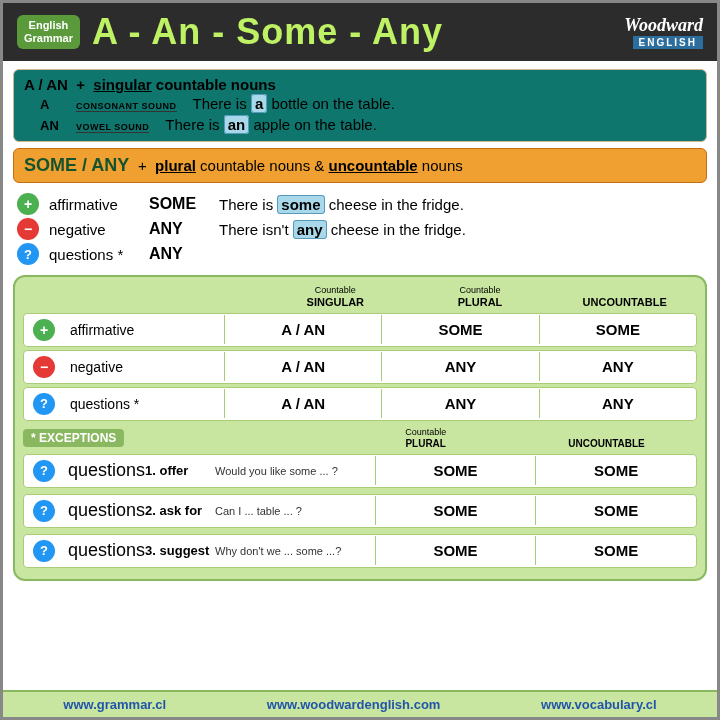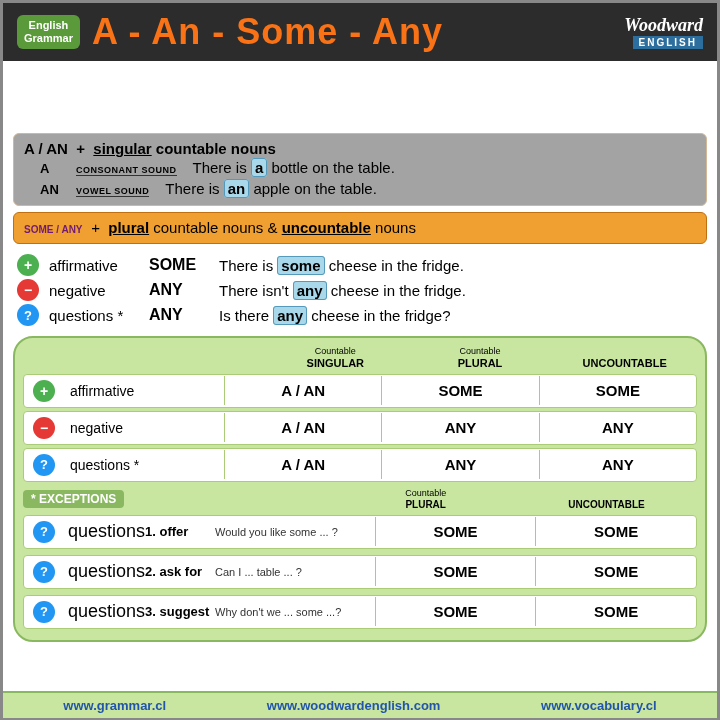--- a/index.html
+++ b/index.html
@@ -10,42 +10,41 @@
       background: #e8e8e8;
       overflow: hidden;
     }
     .outer {
       width: 720px;
       height: 720px;
       background: #fff;
       display: flex;
       flex-direction: column;
       border: 3px solid #888;
-      gap: 28px;
     }
     
     .header {
       background: #2c2c2c;
       display: flex;
       align-items: center;
       padding: 8px 14px;
       gap: 12px;
     }
     .header-badge {
       background: #5a9a3a;
       color: #fff;
       font-size: 11px;
       font-weight: bold;
       border-radius: 6px;
       padding: 4px 7px;
       line-height: 1.2;
       text-align: center;
     }
     .header-title {
-      color: #f97316;
+      color: #bef264;
       font-size: 36px;
       font-weight: bold;
       letter-spacing: 1px;
       flex: 1;
     }
     .header-logo {
       display: flex;
       flex-direction: column;
       align-items: flex-end;
     }
@@ -74,23 +73,22 @@
       flex-direction: column;
       gap: 6px;
     }
 
     
     .section-box {
       border-radius: 6px;
       padding: 6px 10px;
     }
     .section-tan {
-      background: #a3a3a3;
+      background: #0f766e;
       border: 1.5px solid #d4b896;
-      margin-top: 36px;
     }
     .section-orange {
       background: #f0a030;
       border: 1.5px solid #c07010;
     }
 
     .rule-title {
       font-size: 15px;
       font-weight: bold;
     }
@@ -121,23 +119,23 @@
     .highlight-box {
       background: #a8d8ea;
       border: 1.5px solid #5599bb;
       border-radius: 3px;
       padding: 0 3px;
       font-weight: bold;
     }
 
     
     .some-any-title {
-      font-size: 10px;
+      font-size: 18px;
       font-weight: 900;
-      color: #701a75;
+      color: #14532d;
     }
 
     
     .usage-rows {
       display: flex;
       flex-direction: column;
       gap: 3px;
       padding: 4px 4px;
     }
     .usage-row {
@@ -171,21 +169,21 @@
       font-size: 16px;
     }
     .usage-sentence {
       font-size: 15px;
     }
 
     
     .green-section {
       background: #c8e6a0;
       border: 2px solid #8ab860;
-      border-radius: 20px;
+      border-radius: 12px;
       padding: 8px;
       margin: 0 0 17px 0;
     }
     .table-header-row {
       display: flex;
       align-items: flex-end;
       margin-bottom: 4px;
     }
     .table-header-row .th-empty { flex: 0 0 240px; }
     .table-header-row .th-cell {
@@ -372,23 +370,20 @@
         <div class="usage-word">ANY</div>
         <div class="usage-sentence">
           There isn't <span class="highlight-box">any</span> cheese in the fridge.
         </div>
       </div>
 
       <div class="usage-row">
         <div class="sign-badge sign-question">?</div>
         <div class="usage-type">questions *</div>
         <div class="usage-word">ANY</div>
-        <div class="usage-sentence">
-          Is there <span class="highlight-box">any</span> cheese in the fridge?
-        </div>
       </div>
 
     </div>
 
     <div class="green-section">
 
       <div class="table-header-row">
         <div class="th-empty"></div>
         <div class="th-cell">
           <div class="th-top">Countable</div>

